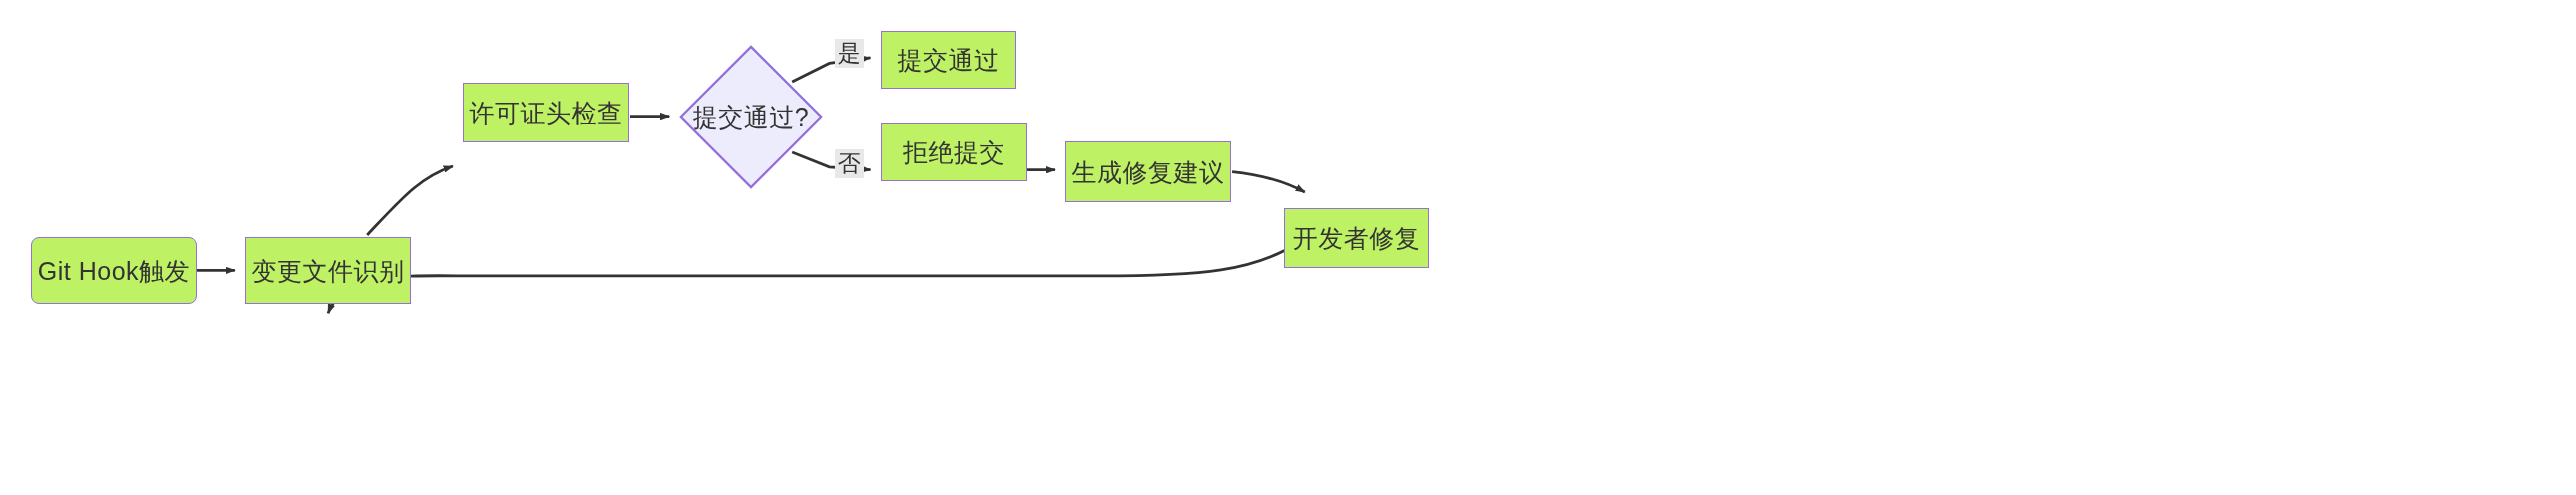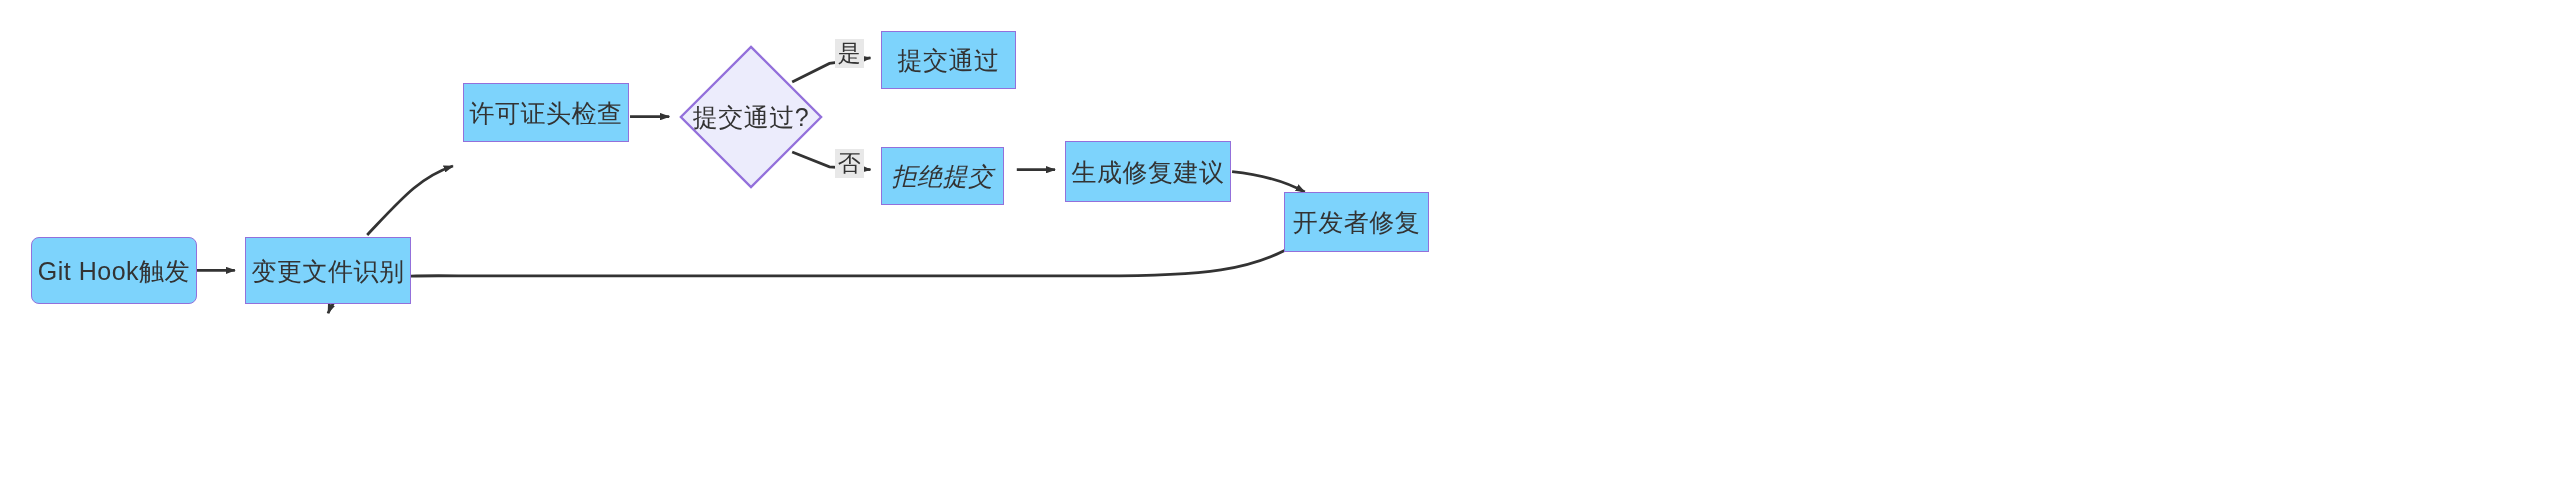--- a/index.html
+++ b/index.html
@@ -21,21 +21,21 @@
     position: absolute;
     left: 0;
     top: 0;
     width: 2576px;
     height: 496px;
     pointer-events: none;
   }
   .node {
     position: absolute;
     box-sizing: border-box;
-    background: #7dd3fc;
+    background: #bef264;
     border: 1.9px solid #9370DB;
     display: flex;
     align-items: center;
     justify-content: center;
     color: #333333;
     font-size: 25px;
     line-height: 1.2;
     letter-spacing: 0.5px;
     white-space: nowrap;
   }
@@ -120,29 +120,29 @@
     <svg width="144" height="144" viewBox="0 0 155 155" xmlns="http://www.w3.org/2000/svg">
       <polygon points="77.5,2 153,77.5 77.5,153 2,77.5" fill="#ececfc" stroke="#9370DB" stroke-width="2.5"></polygon>
     </svg>
     <div class="decision-label">提交通过?</div>
   </div>
 
   <div class="node" style="left:881px; top:31px; width:135px; height:58px;">
     <span class="node-label">提交通过</span>
   </div>
 
-  <div class="node" style="left:881px; top:147px; width:123px; height:58px;font-style:italic;">
+  <div class="node" style="left:881px; top:123px; width:146px; height:58px;">
     <span class="node-label">拒绝提交</span>
   </div>
 
   <div class="node" style="left:1065px; top:141px; width:166px; height:61px;">
     <span class="node-label">生成修复建议</span>
   </div>
 
-  <div class="node" style="left:1284px; top:192px; width:145px; height:60px;align-items:center;">
+  <div class="node" style="left:1284px; top:208px; width:145px; height:60px;align-items:center;">
     <span class="node-label">开发者修复</span>
   </div>
 
   <div class="edge-label" style="left:835px; top:39px;">是</div>
 
   <div class="edge-label" style="left:835px; top:149px;">否</div>
 
 </div>
 
 

